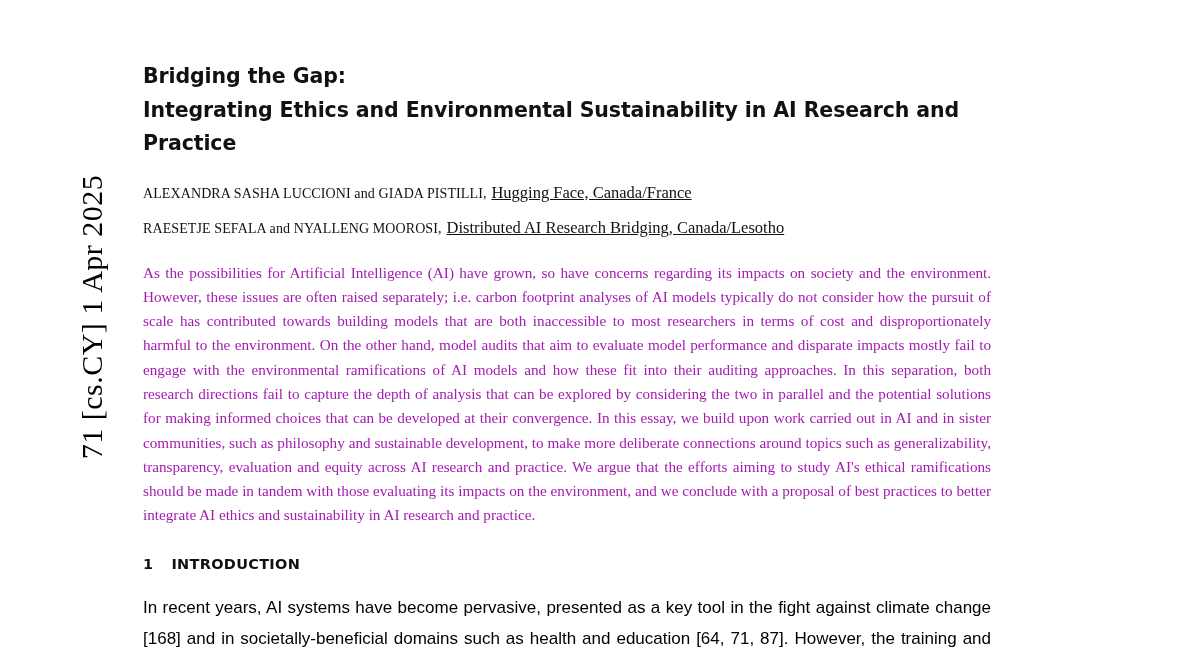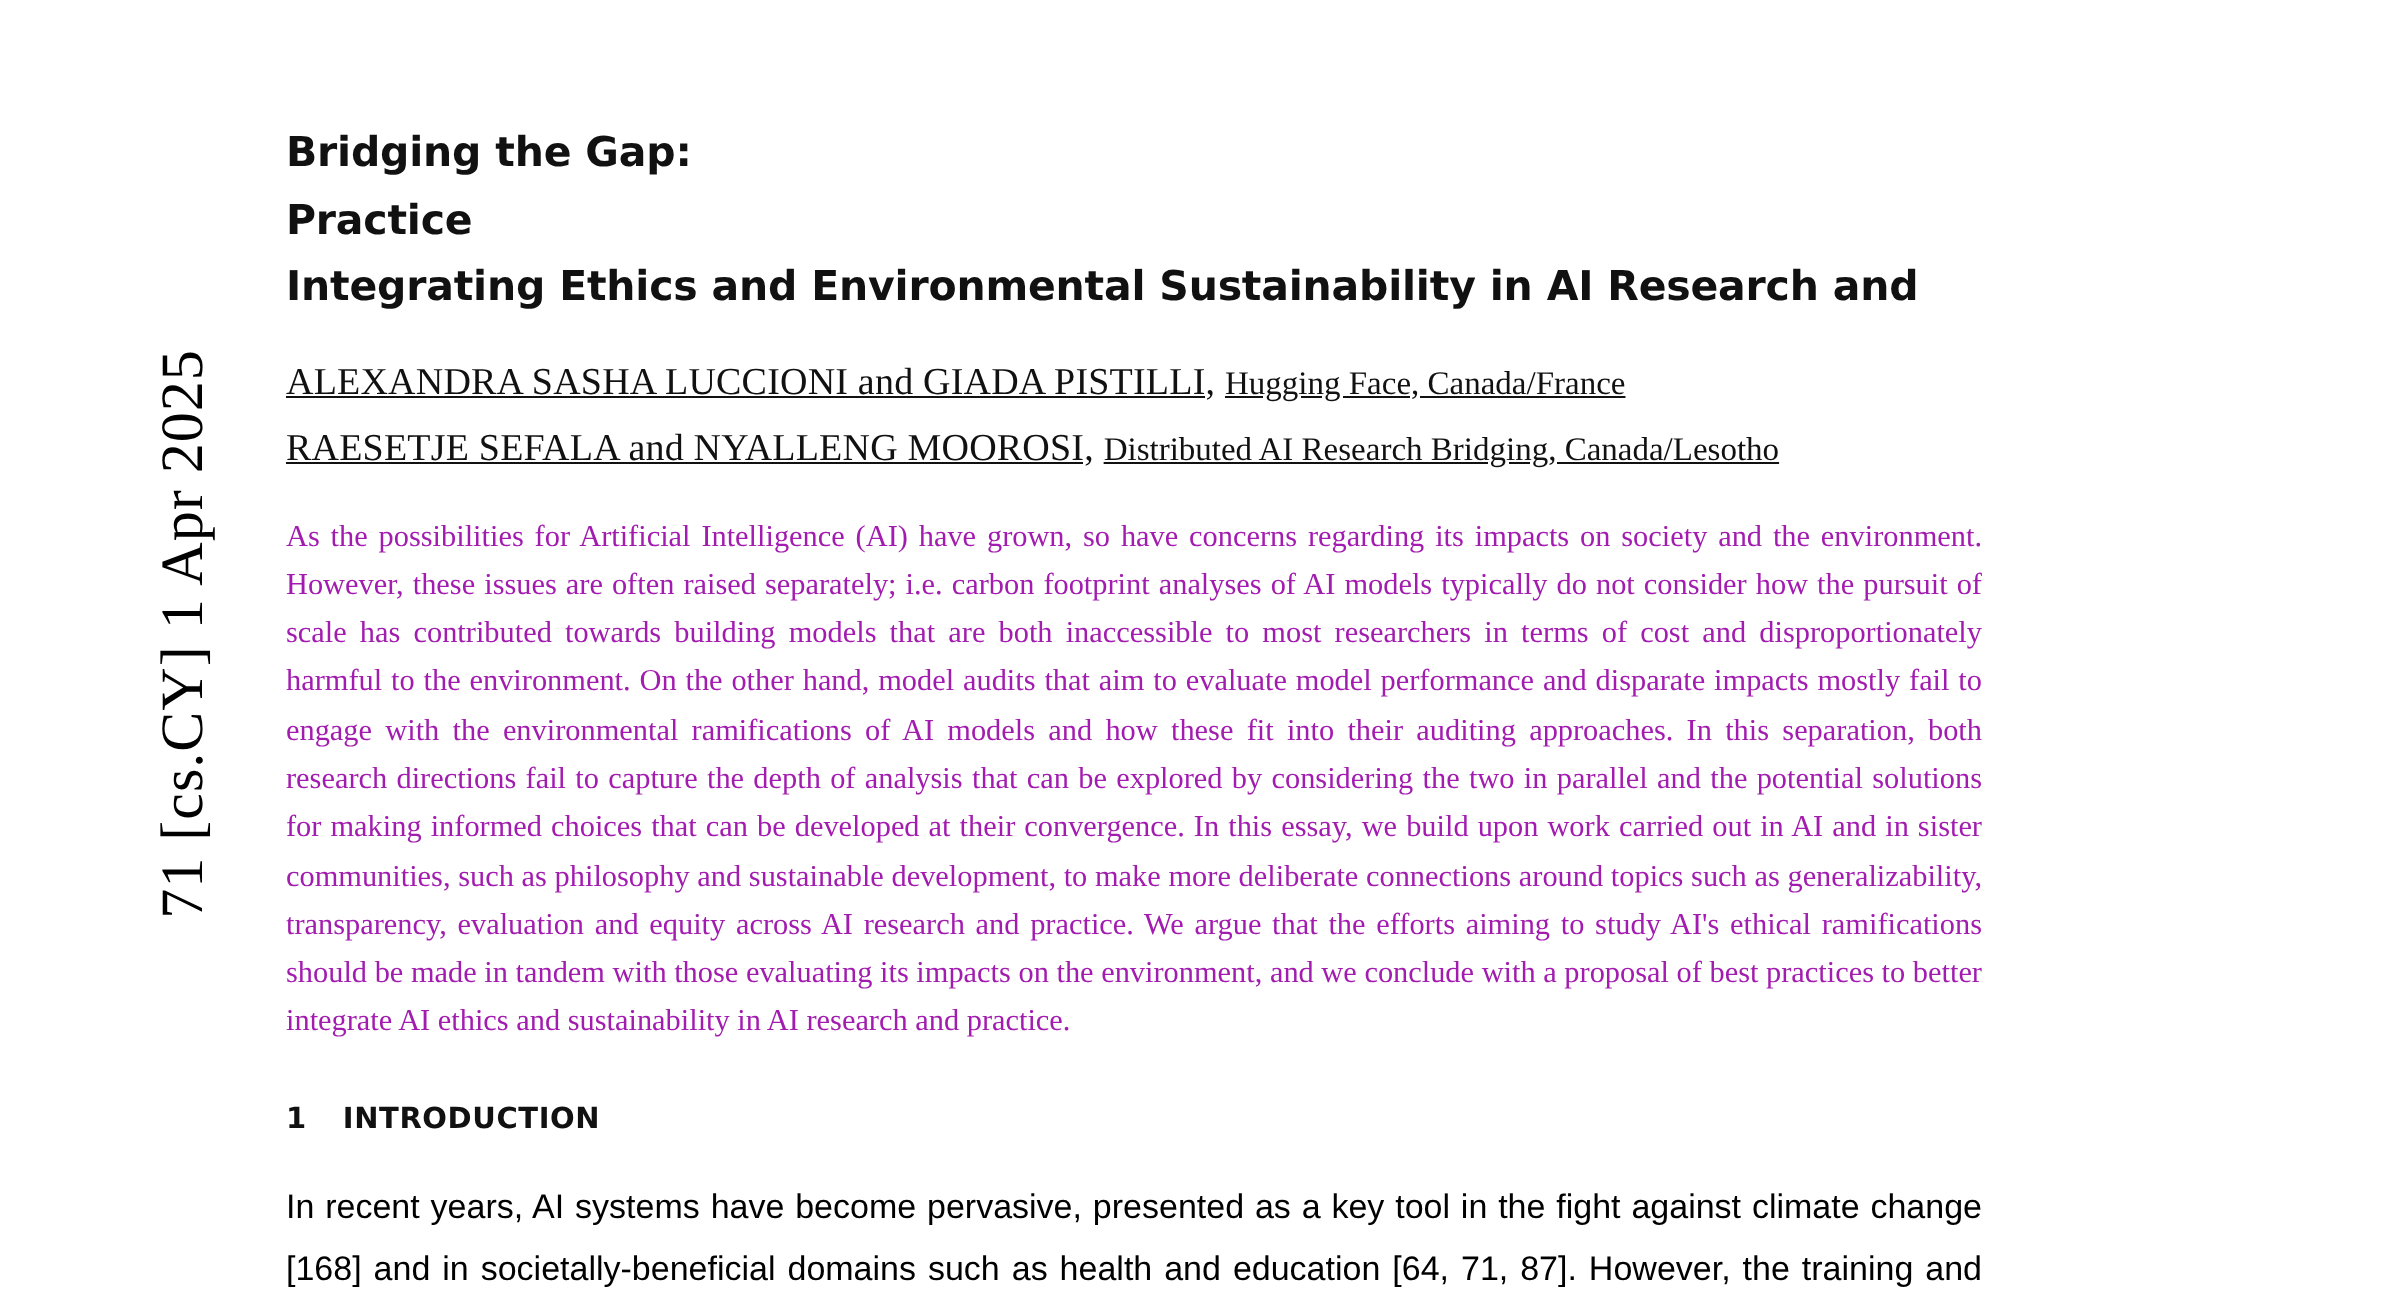--- a/index.html
+++ b/index.html
@@ -59,23 +59,22 @@
   .authors {
     margin-top: 14px;
   }
   .author-line {
     font-family: "Liberation Serif", serif;
     font-size: 19.5px;
     line-height: 33px;
     color: #111;
   }
   .author-names {
-    font-size: 19px;
+    font-size: 14px;
     letter-spacing: 0.1px;
-    text-decoration: underline;
   }
   .author-affil {
     font-size: 16.5px;
     text-decoration: underline;
   }
 
   .abstract {
     margin-top: 16px;
     font-family: "Liberation Serif", serif;
     font-size: 15.2px;
@@ -111,22 +110,22 @@
 <body>
 
 <div class="page">
 
   <div class="arxiv-stamp">71  [cs.CY]  1 Apr 2025</div>
 
   <div class="content">
 
     <h1 class="title">
       <span class="line">Bridging the Gap:</span>
+      <span class="line">Integrating Ethics and Environmental Sustainability in AI Research and</span>
       <span class="line">Practice</span>
-      <span class="line">Integrating Ethics and Environmental Sustainability in AI Research and</span>
     </h1>
 
     <div class="authors">
       <div class="author-line">
         <span class="author-names">ALEXANDRA SASHA LUCCIONI and GIADA PISTILLI,</span>
         <span class="author-affil">Hugging Face, Canada/France</span>
       </div>
       <div class="author-line">
         <span class="author-names">RAESETJE SEFALA and NYALLENG MOOROSI,</span>
         <span class="author-affil">Distributed AI Research Bridging, Canada/Lesotho</span>

